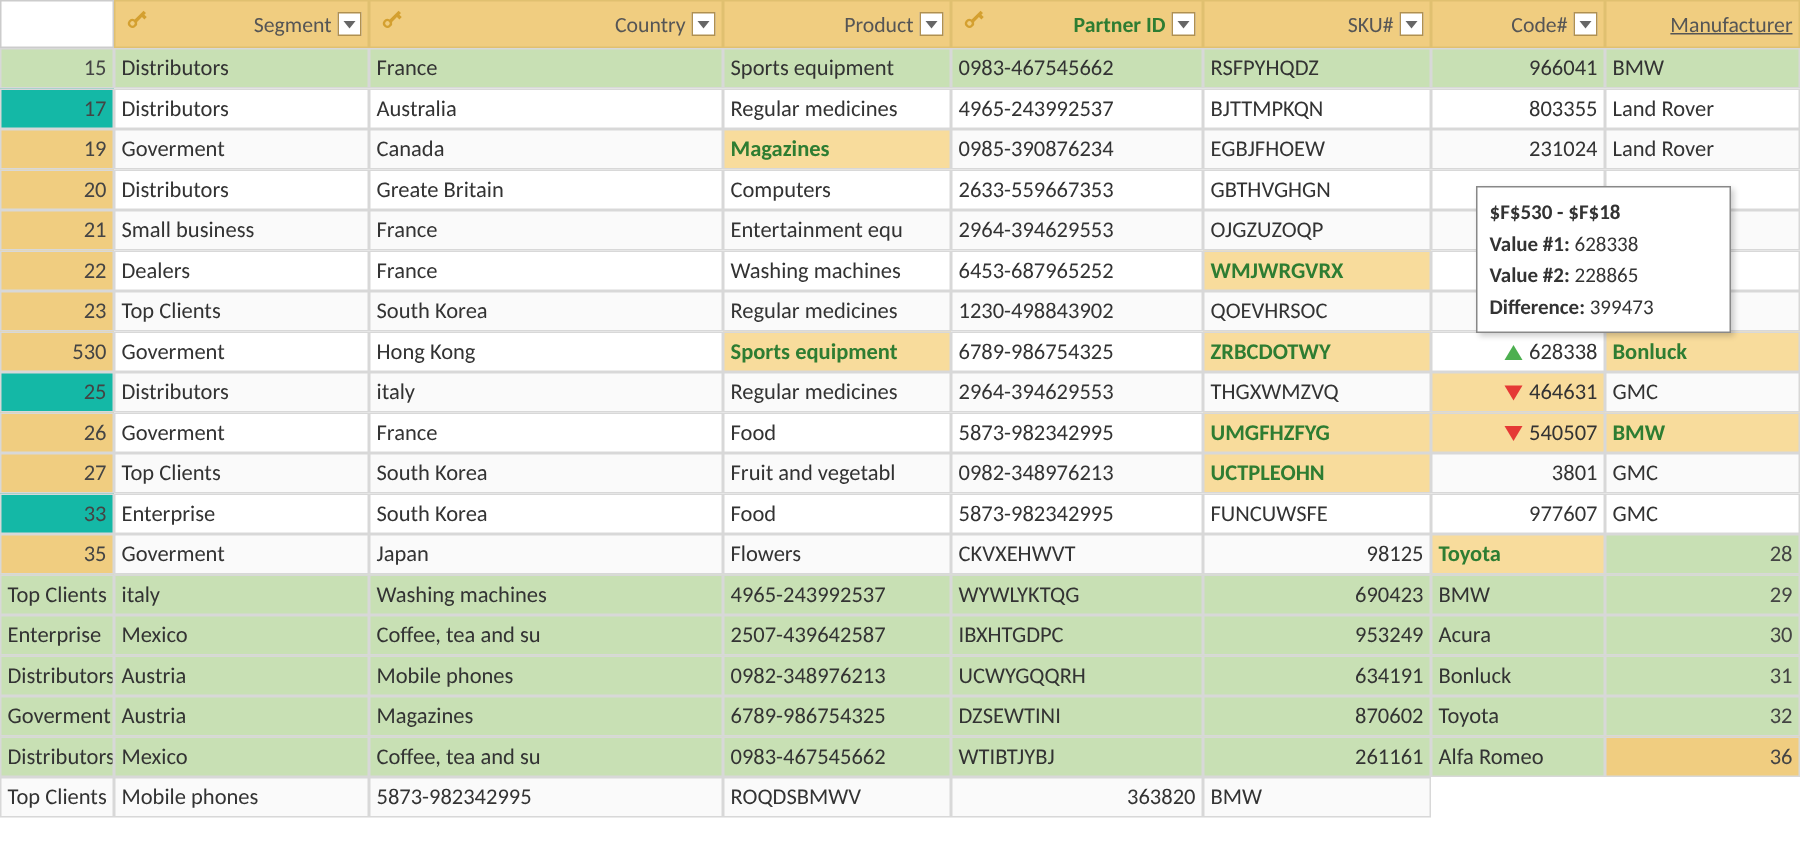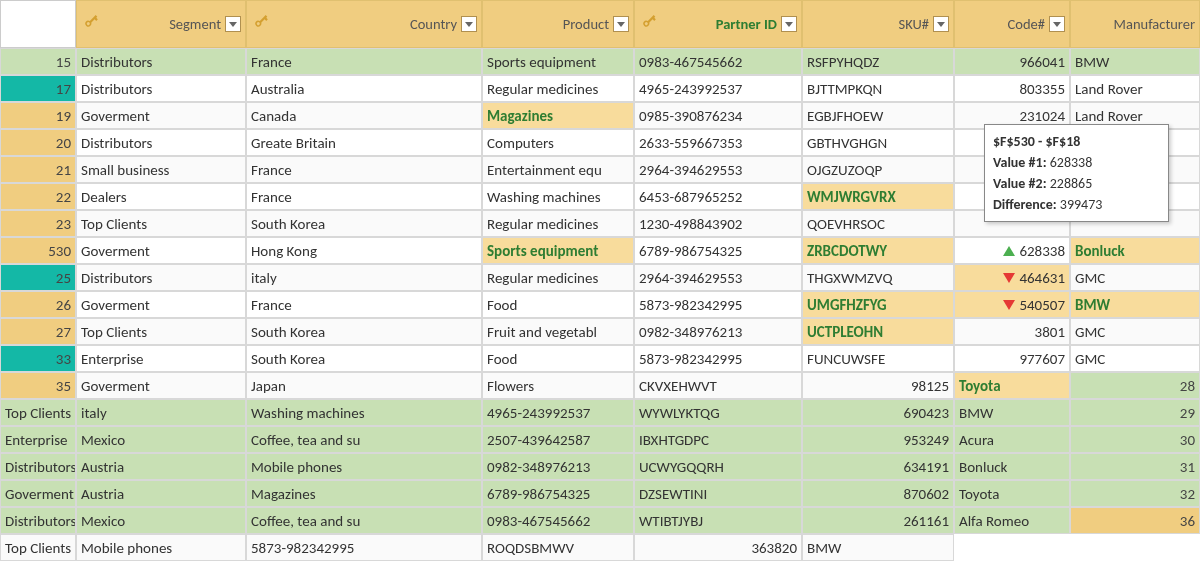--- a/index.html
+++ b/index.html
@@ -1,45 +1,45 @@
 <!DOCTYPE html>
 <html><head>
 <meta charset="utf-8">
 <style>
 * { box-sizing: border-box; margin: 0; padding: 0; }
 body { font-family: Calibri, 'Segoe UI', Arial, sans-serif; font-size: 15px; color: #333; background: #fff; width: 1200px; height: 575px; overflow: hidden; position: relative; }
 
 .grid { display: grid; grid-template-columns: 76px 170px 236px 152px 168px 152px 116px 130px; width: 1200px; }
 
-.hdr { background: #f0cd80; color: #555; height: 48px; display: flex; align-items: center; justify-content: space-between; padding: 0 4px; border: 1px solid #e0c070; position: relative; font-size: 14.5px; }
+.hdr { background: #f0cd80; color: #555; height: 32px; display: flex; align-items: center; justify-content: space-between; padding: 0 4px; border: 1px solid #e0c070; position: relative; font-size: 14.5px; }
 .hdr.rownum { background: #fff; border: 1px solid #ccc; }
 .hdr .key { position: absolute; left: 6px; top: 50%; transform: translateY(-50%); }
 .hdr .txt { flex: 1; text-align: right; padding-right: 4px; white-space: nowrap; }
-.hdr.nofilter .txt { padding-right: 0; }
+.hdr.nofilter .txt { padding-right: 0; text-decoration: underline; }
 
 .cell { height: 27px; display: flex; align-items: center; padding: 0 4px; border: 1px solid #d8d8d8; white-space: nowrap; overflow: hidden; background: #fff; }
 .cell.rn { justify-content: flex-end; color: #444; background: #14b8a6; }
 .cell.num { justify-content: flex-end; padding-left: 20px; }
 
 .bg-green { background: #c8e0b4 !important; }
 .bg-light { background: #fafafa !important; }
 .bg-white { background: #fff !important; }
 .bg-orange-hdr { background: #f0cd80 !important; }
 .bg-orange-cell { background: #f8dc9c !important; }
 .txt-green { color: #2e7d32 !important; font-weight: bold; }
 
 .tri { display: inline-block; width: 0; height: 0; margin-right: 4px; }
 .tri.up { border-left: 6px solid transparent; border-right: 6px solid transparent; border-bottom: 10px solid #4caf50; }
 .tri.down { border-left: 6px solid transparent; border-right: 6px solid transparent; border-top: 10px solid #e53935; }
 
 .key-icon { width: 18px; height: 18px; display: inline-block; }
 .chev { width: 16px; height: 16px; display: inline-flex; align-items: center; justify-content: center; border: 1px solid #b09050; background: #fff; }
 .chev::after { content: ""; width: 0; height: 0; border-left: 4px solid transparent; border-right: 4px solid transparent; border-top: 5px solid #666; }
 
-.tooltip { position: absolute; left: 984px; top: 124px; width: 185px; background: #fff; border: 1px solid #888; box-shadow: 2px 2px 4px rgba(0,0,0,0.2); padding: 6px 8px; font-size: 14px; z-index: 10; line-height: 1.5; }
+.tooltip { position: absolute; left: 984px; top: 124px; width: 170px; background: #fff; border: 1px solid #888; box-shadow: 2px 2px 4px rgba(0,0,0,0.2); padding: 6px 8px; font-size: 14px; z-index: 10; line-height: 1.5; }
 .tooltip b { font-weight: bold; }
 </style>
 </head>
 <body>
 
 <div class="grid" id="grid">
     <div class="hdr rownum"></div>
     <div class="hdr">
       <span class="key"><svg class="key-icon" viewBox="0 0 24 24">
           <path fill="#d4a030" d="M7 14a4 4 0 1 1 3.87-5H22v3h-2v3h-3v-3h-6.13A4 4 0 0 1 7 14zm0-2a2 2 0 1 0 0-4 2 2 0 0 0 0 4z" transform="rotate(-45 12 12)"></path>

